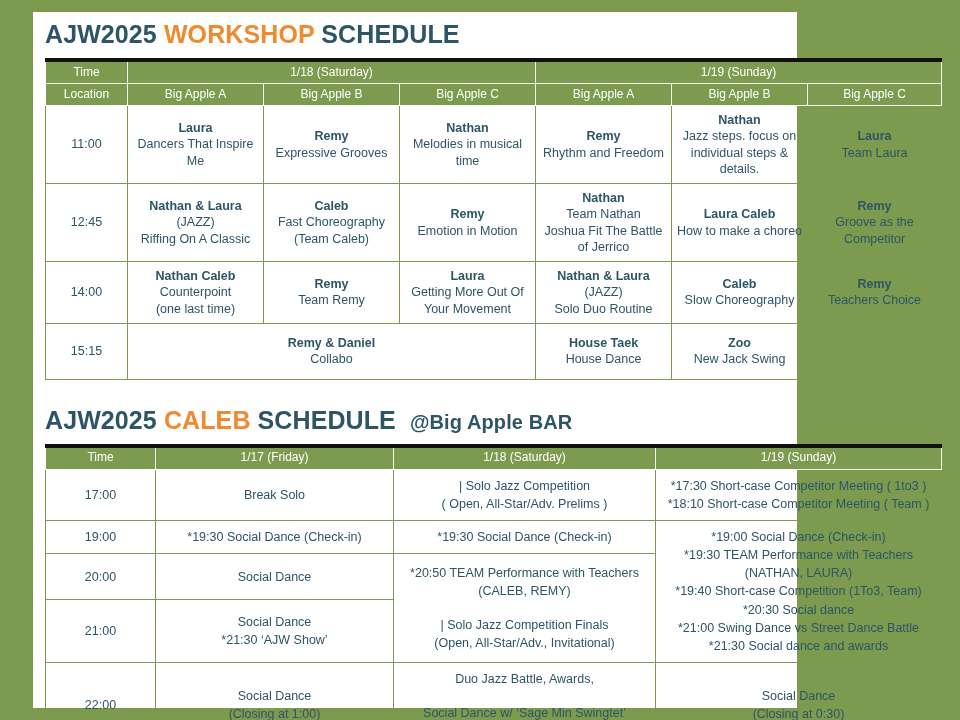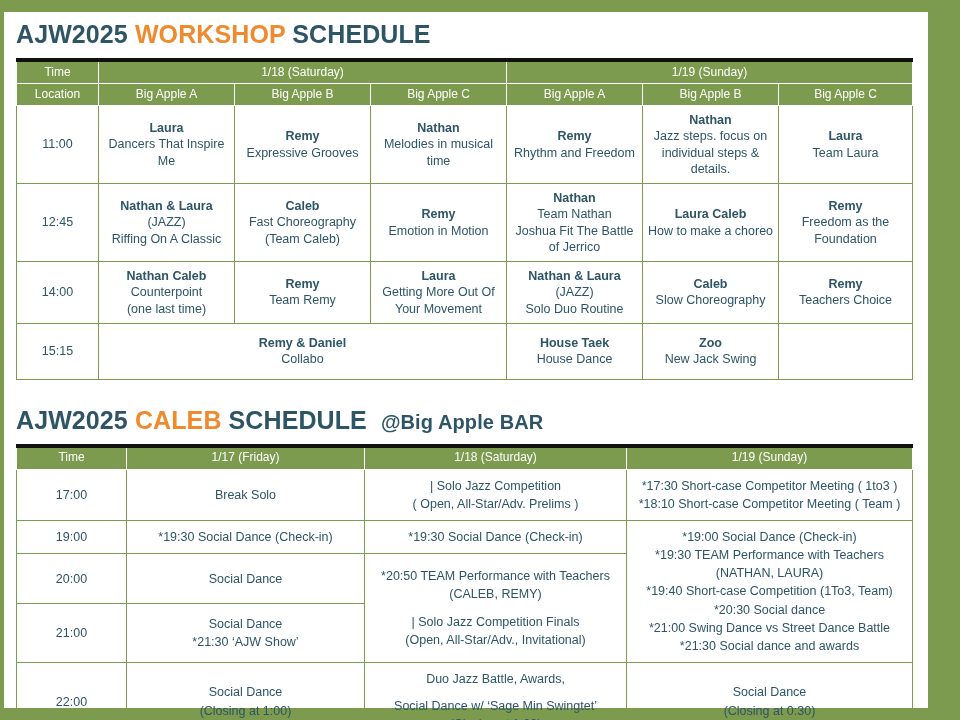--- a/index.html
+++ b/index.html
@@ -8,23 +8,23 @@
   }
   body {
     width: 960px;
     height: 720px;
     background: #7d9b4e;
     font-family: "Liberation Sans", sans-serif;
     overflow: hidden;
   }
   .page {
     position: absolute;
-    left: 4px;
+    left: 33px;
     top: 12px;
-    width: 924px;
+    width: 764px;
     height: 696px;
     background: #ffffff;
     box-sizing: border-box;
     padding: 8px 6px 8px 6px;
   }
 
   
   .title {
     font-size: 25px;
     color: #2d5566;
@@ -79,21 +79,21 @@
 
   
   #party-table td {
     font-size: 12.5px;
     line-height: 1.45;
     padding: 7px 8px;
   }
   #party-table { border-bottom: 4px solid #111111; }
   .left { text-align: left; }
   .cellblock { display: block; }
-  .cellblock.spaced { margin-top: 9px; }
+  .cellblock.spaced { margin-top: 16px; }
   .empty-cell { }
 </style>
 </head>
 <body>
 
 <div class="page">
 
   <h1 class="title">
     <span>AJW2025</span>
     <span class="accent">WORKSHOP</span>
@@ -171,21 +171,21 @@
           <td>
             <span class="lead">Nathan</span>
             <span class="cellblock">Team Nathan<br>Joshua Fit The Battle of Jerrico</span>
           </td>
           <td>
             <span class="lead">Laura Caleb</span>
             <span class="cellblock">How to make a choreo</span>
           </td>
           <td>
             <span class="lead">Remy</span>
-            <span class="cellblock">Freedom as the Foundation</span>
+            <span class="cellblock">Groove as the Competitor</span>
           </td>
         </tr>
         <tr>
           <td class="time-cell">14:00</td>
           <td>
             <span class="lead">Nathan Caleb</span>
             <span class="cellblock">Counterpoint<br>(one last time)</span>
           </td>
           <td>
             <span class="lead">Remy</span>

